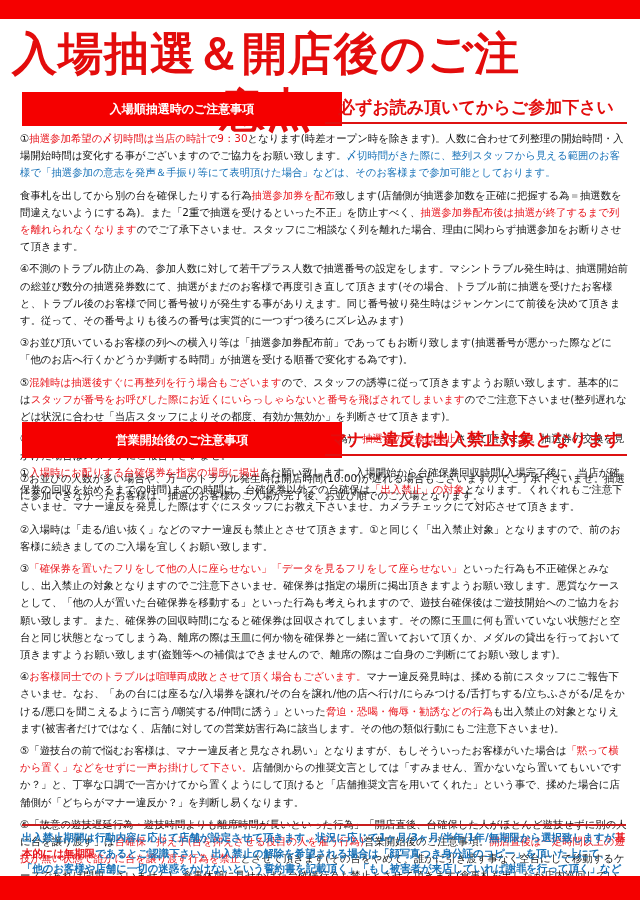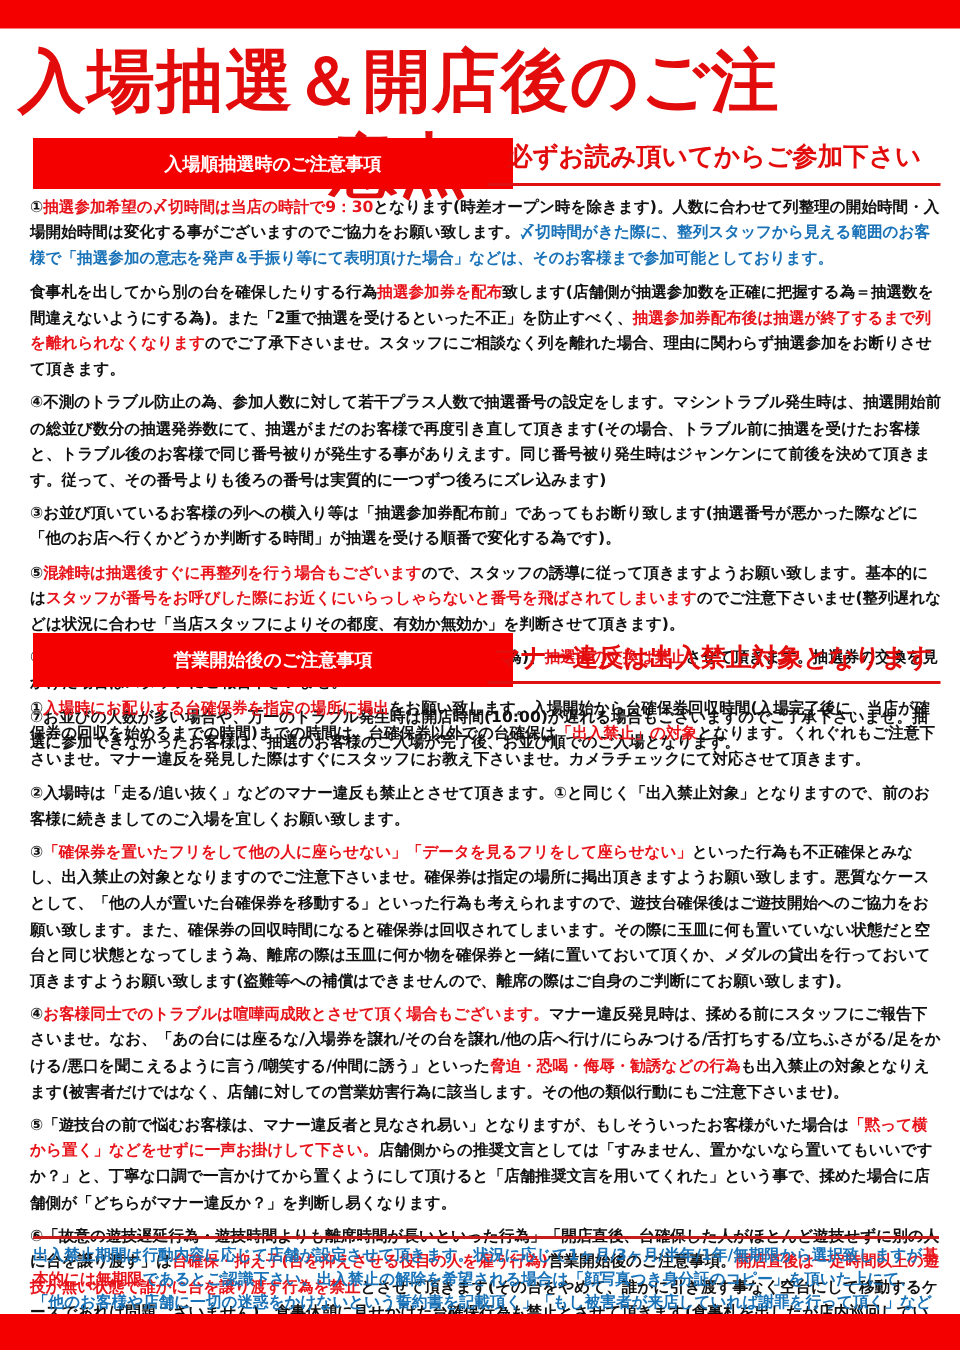--- a/index.html
+++ b/index.html
@@ -9,37 +9,37 @@
   .bottombar{position:absolute;left:0;top:876px;width:640px;height:24px;background:#f50000;}
   .title{position:absolute;left:0;top:26px;width:532px;text-align:center;
          font-size:45px;font-weight:bold;color:#e30c0c;letter-spacing:1px;line-height:56px;
          font-family:"DejaVu Serif","Liberation Serif",serif;}
   .sec-head{position:absolute;left:22px;width:320px;height:34px;background:#f50000;color:#fff;
             font-weight:bold;font-size:12px;line-height:34px;text-align:center;
             font-family:"DejaVu Serif","Liberation Serif",serif;}
   .sec-note{position:absolute;left:325px;width:302px;text-align:center;color:#e30c0c;
             font-weight:bold;font-size:17px;line-height:30px;border-bottom:2px solid #d11;
             font-family:"DejaVu Serif","Liberation Serif",serif;}
-  .items{position:absolute;left:20px;width:608px;font-size:10.4px;line-height:17.2px;font-weight:bold;}
+  .items{position:absolute;left:20px;width:608px;font-size:10.4px;line-height:17.2px;font-weight:normal;}
   .item{margin:0 0 5px 0;}
   .r{color:#e8141b;}
   .b{color:#1a73b8;}
   .divider{position:absolute;left:22px;top:824px;width:604px;height:2px;background:#c81d1d;}
   .footer{position:absolute;left:22px;top:830px;width:606px;font-size:10.4px;line-height:15.6px;
           font-weight:bold;color:#1a73b8;}
 </style>
 </head>
 <body>
 
 <div class="topbar"></div>
 
 <h1 class="title" style="margin:0;">入場抽選＆開店後のご注意点</h1>
 
 <div class="sec-head" style="top:92px;">入場順抽選時のご注意事項</div>
-<div class="sec-note" style="top:92px;font-family:Liberation Mono, monospace;">必ずお読み頂いてからご参加下さい</div>
+<div class="sec-note" style="top:92px;">必ずお読み頂いてからご参加下さい</div>
 
 <div class="items" id="s1" style="top:130px;">
     <div class="item"><span>①</span><span class="r">抽選参加希望の〆切時間は当店の時計で9：30</span><span>となります(時差オープン時を除きます)。人数に合わせて列整理の開始時間・入場開始時間は変化する事がございますのでご協力をお願い致します。</span><span class="b">〆切時間がきた際に、整列スタッフから見える範囲のお客様で「抽選参加の意志を発声＆手振り等にて表明頂けた場合」などは、そのお客様まで参加可能としております。</span></div>
     <div class="item"><span>食事札を出してから別の台を確保したりする行為</span><span class="r">抽選参加券を配布</span><span>致します(店舗側が抽選参加数を正確に把握する為＝抽選数を間違えないようにする為)。また「2重で抽選を受けるといった不正」を防止すべく、</span><span class="r">抽選参加券配布後は抽選が終了するまで列を離れられなくなります</span><span>のでご了承下さいませ。スタッフにご相談なく列を離れた場合、理由に関わらず抽選参加をお断りさせて頂きます。</span></div>
     <div class="item"><span>④不測のトラブル防止の為、参加人数に対して若干プラス人数で抽選番号の設定をします。マシントラブル発生時は、抽選開始前の総並び数分の抽選発券数にて、抽選がまだのお客様で再度引き直して頂きます(その場合、トラブル前に抽選を受けたお客様と、トラブル後のお客様で同じ番号被りが発生する事がありえます。同じ番号被り発生時はジャンケンにて前後を決めて頂きます。従って、その番号よりも後ろの番号は実質的に一つずつ後ろにズレ込みます)</span></div>
     <div class="item"><span>③お並び頂いているお客様の列への横入り等は「抽選参加券配布前」であってもお断り致します(抽選番号が悪かった際などに「他のお店へ行くかどうか判断する時間」が抽選を受ける順番で変化する為です)。</span></div>
     <div class="item"><span>⑤</span><span class="r">混雑時は抽選後すぐに再整列を行う場合もございます</span><span>ので、スタッフの誘導に従って頂きますようお願い致します。基本的には</span><span class="r">スタッフが番号をお呼びした際にお近くにいらっしゃらないと番号を飛ばされてしまいます</span><span>のでご注意下さいませ(整列遅れなどは状況に合わせ「当店スタッフによりその都度、有効か無効か」を判断させて頂きます)。</span></div>
     <div class="item"><span>⑥引き子行為(入店も遊技もしない抽選参加の為の要員を用意する行為)、</span><span class="r">抽選券の交換は禁止</span><span>させて頂きます。抽選券の交換を見かけた場合はスタッフにご報告下さいませ。</span></div>
     <div class="item"><span>⑦お並びの人数が多い場合や、万一のトラブル発生時は開店時間(10:00)が遅れる場合もございますのでご了承下さいませ。抽選に参加できなかったお客様は、抽選のお客様のご入場が完了後、お並び順でのご入場となります。</span></div>
   </div>

